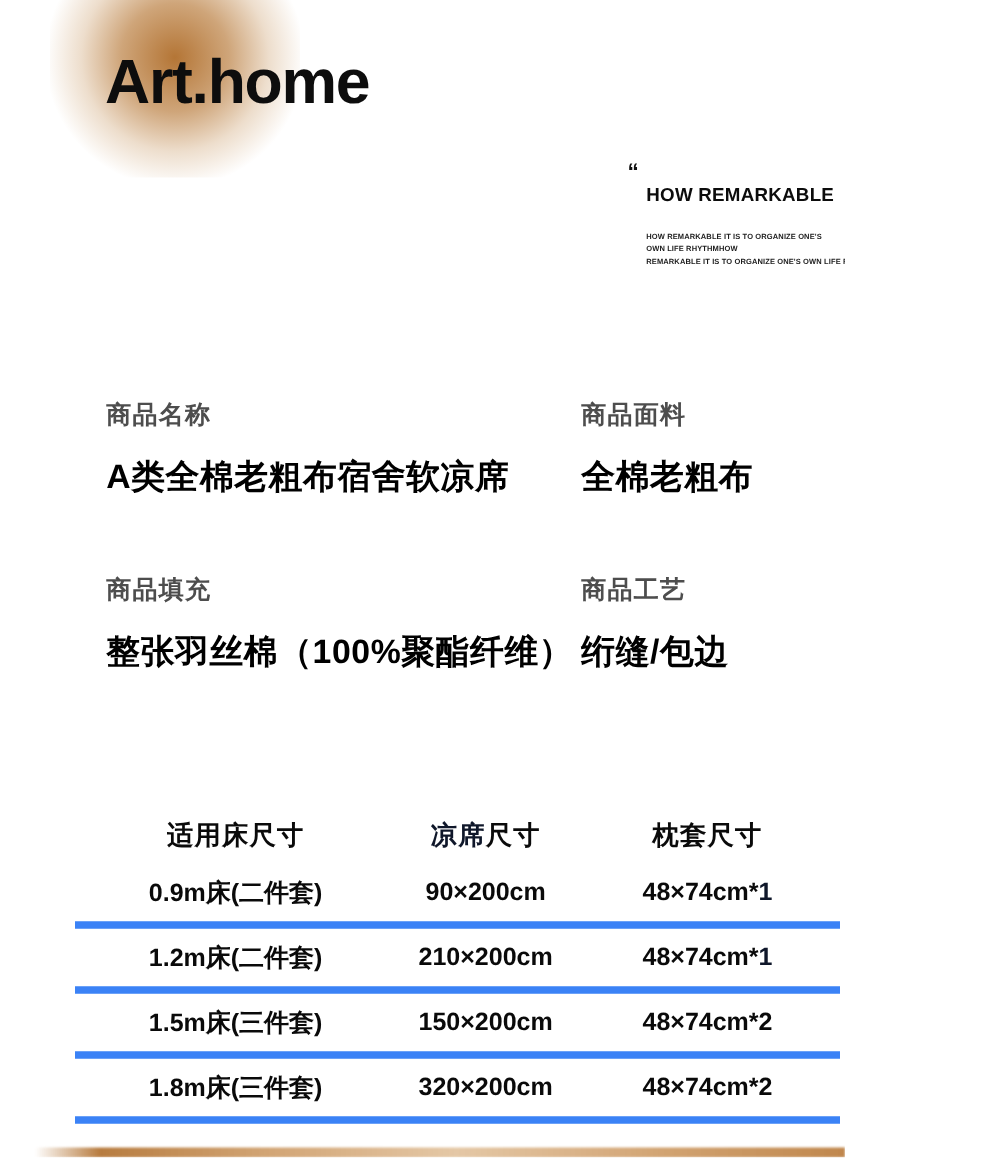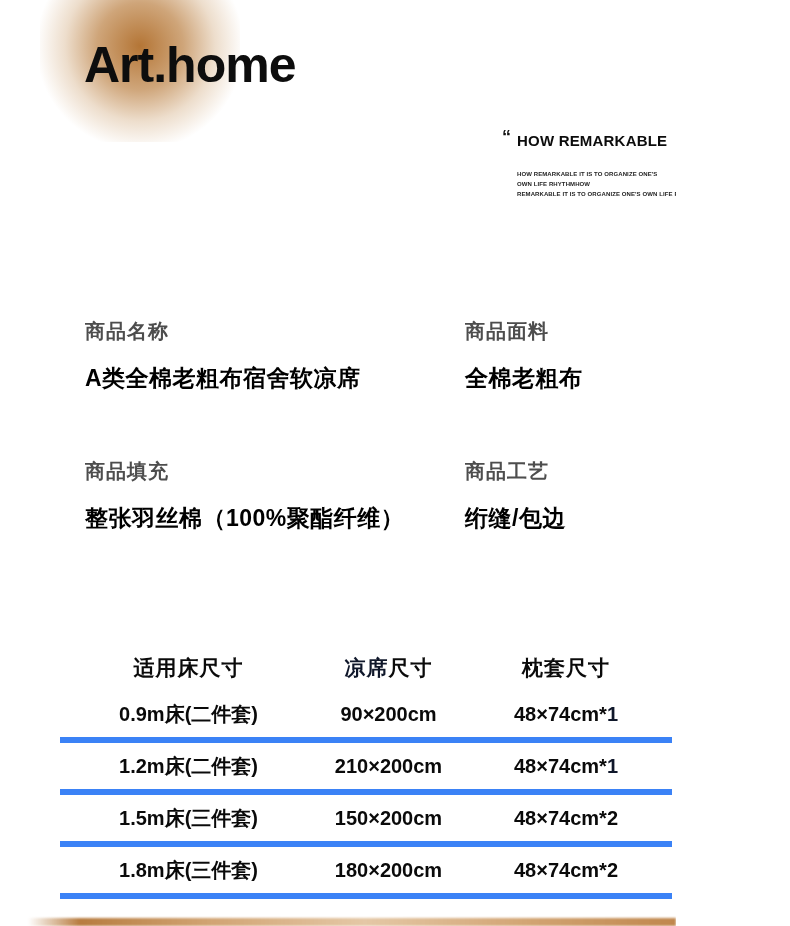--- a/index.html
+++ b/index.html
@@ -20,31 +20,31 @@
     position:absolute;left:84px;top:36px;
     font-size:50px;font-weight:800;letter-spacing:-1px;color:#0d0d0d;
   }
   .page-title{
     position:absolute;left:84px;top:130px;margin:0;
     font-size:58px;font-weight:900;letter-spacing:2px;color:#000;
   }
   
   .tagline{position:absolute;left:500px;top:128px;width:215px;}
   .quote{position:absolute;left:2px;top:0px;font-size:18px;font-weight:800;color:#111;line-height:1;}
-  .tg-title{margin:4px 0 0 17px;font-size:15px;font-weight:800;letter-spacing:0.2px;color:#0c0c0c;white-space:nowrap;}
+  .tg-title{margin:20px 0 0 17px;font-size:15px;font-weight:800;letter-spacing:0.2px;color:#0c0c0c;white-space:nowrap;}
   .tg-lines{margin:20px 0 0 17px;}
   .tg-lines div{font-size:6px;line-height:10px;font-weight:600;color:#1c1c1c;letter-spacing:0.1px;white-space:nowrap;}
   
   .spec{position:absolute;width:390px;}
   .spec-0{left:85px;top:318px;}
   .spec-1{left:465px;top:318px;}
   .spec-2{left:85px;top:458px;}
   .spec-3{left:465px;top:458px;}
   .spec-label{font-size:20px;font-weight:600;color:#4d4d4d;letter-spacing:1px;}
-  .spec-value{margin-top:18px;font-size:23px;font-weight:700;color:#000;letter-spacing:0.5px;white-space:nowrap;}
+  .spec-value{margin-top:18px;font-size:27px;font-weight:700;color:#000;letter-spacing:0.5px;white-space:nowrap;}
   
   .size-table{position:absolute;left:60px;top:645px;width:612px;}
   .t-row{
     display:grid;grid-template-columns:257px 143px 212px;align-items:center;
     height:46px;
   }
   .t-row.data{border-bottom:6px solid #3b82f6;}
   .t-cell{text-align:center;font-size:20px;font-weight:700;color:#0a0a0a;white-space:nowrap;}
   .t-head .t-cell{font-size:21px;font-weight:700;letter-spacing:1px;}
   .red{color:#0f172a;}
@@ -121,20 +121,20 @@
     </div>
 
     <div class="t-row data">
       <div class="t-cell">1.5m床(三件套)</div>
       <div class="t-cell">150×200cm</div>
       <div class="t-cell"><span>48×74cm*</span><span>2</span></div>
     </div>
 
     <div class="t-row data">
       <div class="t-cell">1.8m床(三件套)</div>
-      <div class="t-cell">180×200cm</div>
+      <div class="t-cell">320×200cm</div>
       <div class="t-cell"><span>48×74cm*</span><span>2</span></div>
     </div>
   </div>
 
   <div class="bottom-bar"></div>
 
 </div>
 
 </body></html>

